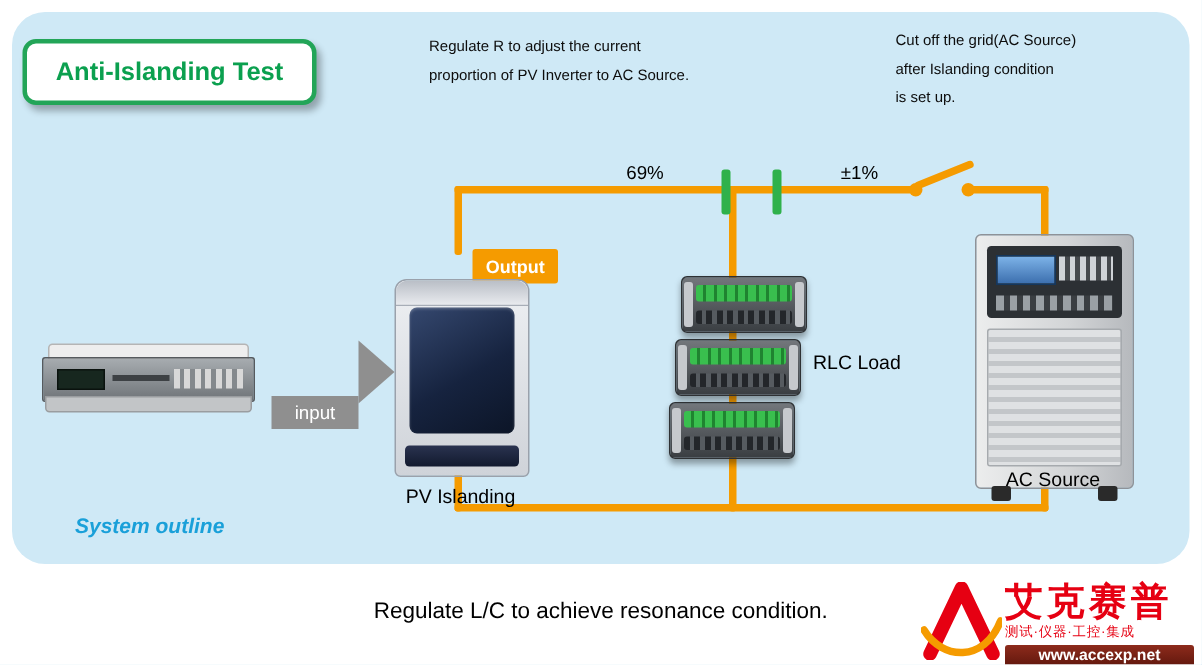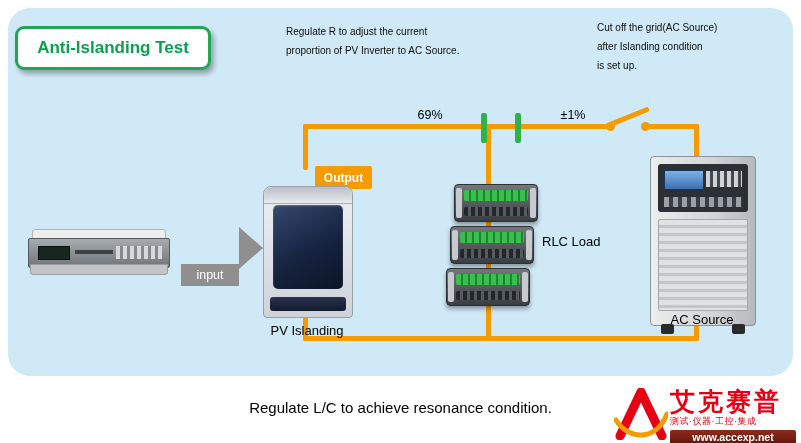--- a/index.html
+++ b/index.html
@@ -208,20 +208,21 @@
       <div class="ac-screen"></div>
       <div class="ac-keys"></div>
       <div class="ac-keys2"></div>
     </div>
     <div class="ac-vent"></div>
     <div class="ac-wheel" style="left:10px;"></div>
     <div class="ac-wheel" style="right:10px;"></div>
   </div>
   <div class="device-label" style="left:650px;top:312px;width:104px;">AC Source</div>
 
+  <div class="sys-caption">System outline</div>
   <div class="footer-note">Regulate L/C to achieve resonance condition.</div>
 
   <div class="logo">
     <div class="logo-a">
       <svg width="54" height="52" viewBox="0 0 54 52">
         <path d="M6 48 L27 4 L48 48" stroke="#e60012" stroke-width="9" fill="none" stroke-linejoin="round" stroke-linecap="round"></path>
         <path d="M2 32 C14 52 42 54 53 26" stroke="#f59b00" stroke-width="5" fill="none" stroke-linecap="round"></path>
       </svg>
     </div>
     <div class="logo-text">

